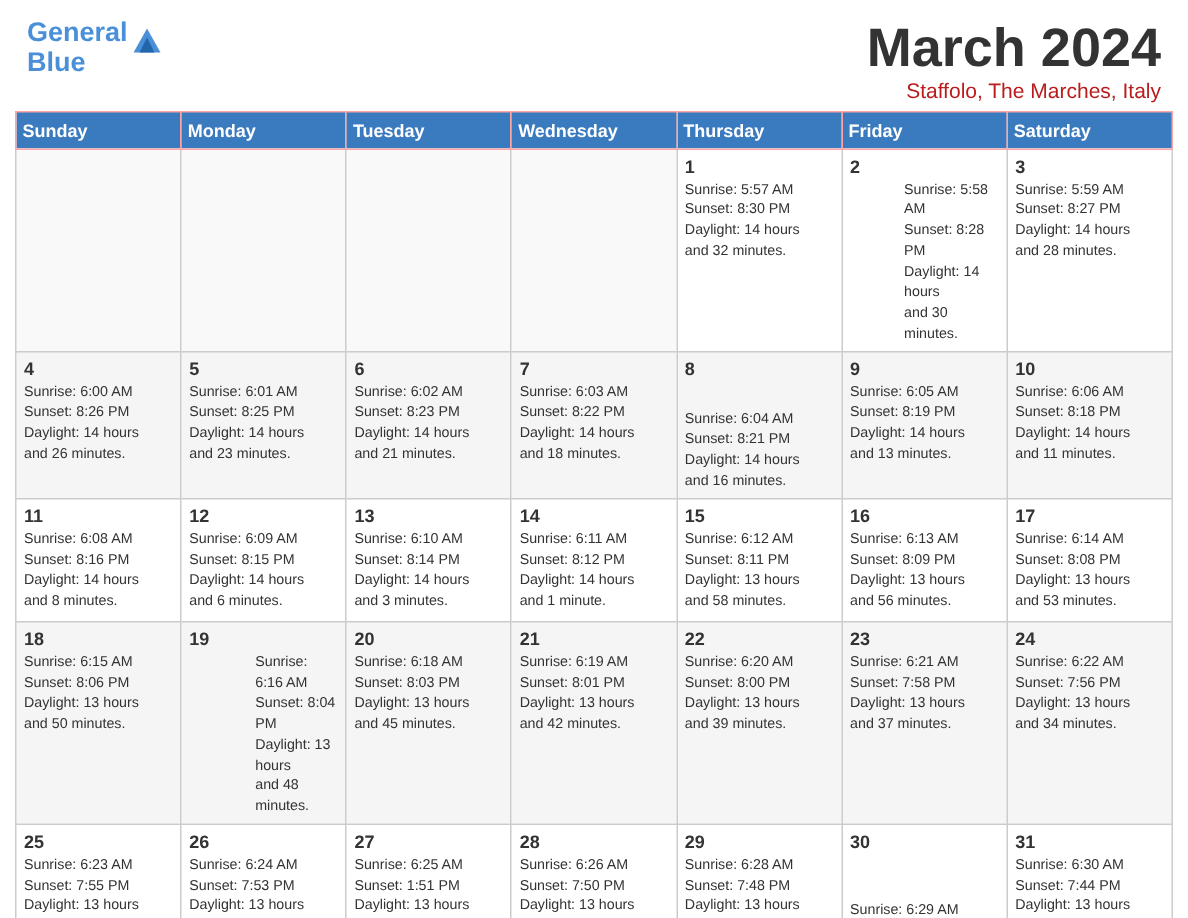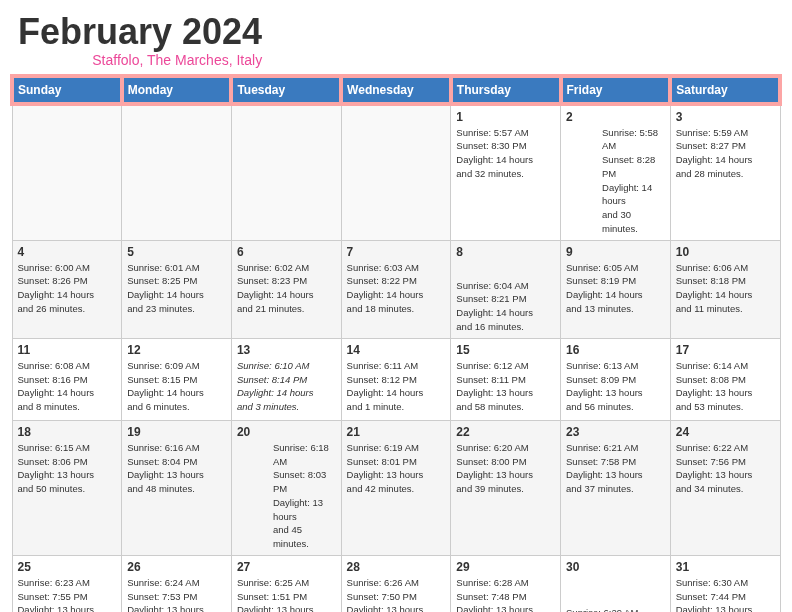--- a/index.html
+++ b/index.html
@@ -44,39 +44,39 @@
       text-align: right;
     }
     .month-year {
       font-size: 36px;
       font-weight: bold;
       color: #333;
       line-height: 1.1;
     }
     .location {
       font-size: 14px;
-      color: #ec4899;
+      color: #b91c1c;
     }
     .calendar {
       flex: 1;
       padding: 0 10px 10px 10px;
     }
     table {
       width: 100%;
       border-collapse: collapse;
       table-layout: fixed;
     }
     thead tr th {
       background: #3a7abf;
       color: #fff;
       font-size: 12px;
       font-weight: bold;
       padding: 5px 4px;
       text-align: left;
-      border: 4px solid #fca5a5;
+      border: 1px solid #fca5a5;
     }
     tbody tr td {
       vertical-align: top;
       border: 1px solid #ccc;
       padding: 4px 5px;
       font-size: 10px;
       color: #333;
       height: 82px;
       background: #fff;
     }
@@ -101,22 +101,38 @@
       padding: 4px 18px 1px 18px;
       font-size: 11px;
       color: #555;
     }
   </style>
 </head>
 <body>
 
 <div class="page">
   <div class="header">
+    <div class="logo">
+      <div>
+        <div style="display:flex;align-items:center;">
+          <div class="logo-text">
+            <span>General</span><br>
+            <span style="color:#4a90d9;">Blue</span>
+          </div>
+          <div class="logo-icon">
+            <svg width="22" height="22" viewBox="0 0 22 22">
+              <polygon points="2,18 11,2 20,18" fill="#4a90d9"></polygon>
+              <polygon points="6,18 11,8 16,18" fill="#2266aa"></polygon>
+            </svg>
+          </div>
+        </div>
+      </div>
+    </div>
     <div class="title-block">
-      <div class="month-year">February 2024</div>
+      <div class="month-year">March 2024</div>
       <div class="location">Staffolo, The Marches, Italy</div>
     </div>
   </div>
 
   <div class="calendar">
     <table>
       <thead>
         <tr>
           <th>Sunday</th>
           <th>Monday</th>
@@ -216,21 +232,21 @@
             </td>
             <td>
               <div class="day-num">12</div>
               <div class="day-info" style="white-space: pre-line;">Sunrise: 6:09 AM
 Sunset: 8:15 PM
 Daylight: 14 hours
 and 6 minutes.</div>
             </td>
             <td>
               <div class="day-num">13</div>
-              <div class="day-info" style="white-space: pre-line; font-style: italic;">Sunrise: 6:10 AM
+              <div class="day-info" style="white-space: pre-line;">Sunrise: 6:10 AM
 Sunset: 8:14 PM
 Daylight: 14 hours
 and 3 minutes.</div>
             </td>
             <td>
               <div class="day-num">14</div>
               <div class="day-info" style="white-space: pre-line;">Sunrise: 6:11 AM
 Sunset: 8:12 PM
 Daylight: 14 hours
 and 1 minute.</div>
@@ -260,28 +276,28 @@
           <tr>
             <td>
               <div class="day-num">18</div>
               <div class="day-info" style="white-space: pre-line;">Sunrise: 6:15 AM
 Sunset: 8:06 PM
 Daylight: 13 hours
 and 50 minutes.</div>
             </td>
             <td>
               <div class="day-num">19</div>
-              <div class="day-info" style="white-space: pre-line;">Sunrise: 6:16 AM
+              <div class="day-info" style="white-space: pre-line; margin-left: 44px;">Sunrise: 6:16 AM
 Sunset: 8:04 PM
 Daylight: 13 hours
 and 48 minutes.</div>
             </td>
             <td>
               <div class="day-num">20</div>
-              <div class="day-info" style="white-space: pre-line; margin-left: 36px;">Sunrise: 6:18 AM
+              <div class="day-info" style="white-space: pre-line;">Sunrise: 6:18 AM
 Sunset: 8:03 PM
 Daylight: 13 hours
 and 45 minutes.</div>
             </td>
             <td>
               <div class="day-num">21</div>
               <div class="day-info" style="white-space: pre-line;">Sunrise: 6:19 AM
 Sunset: 8:01 PM
 Daylight: 13 hours
 and 42 minutes.</div>

